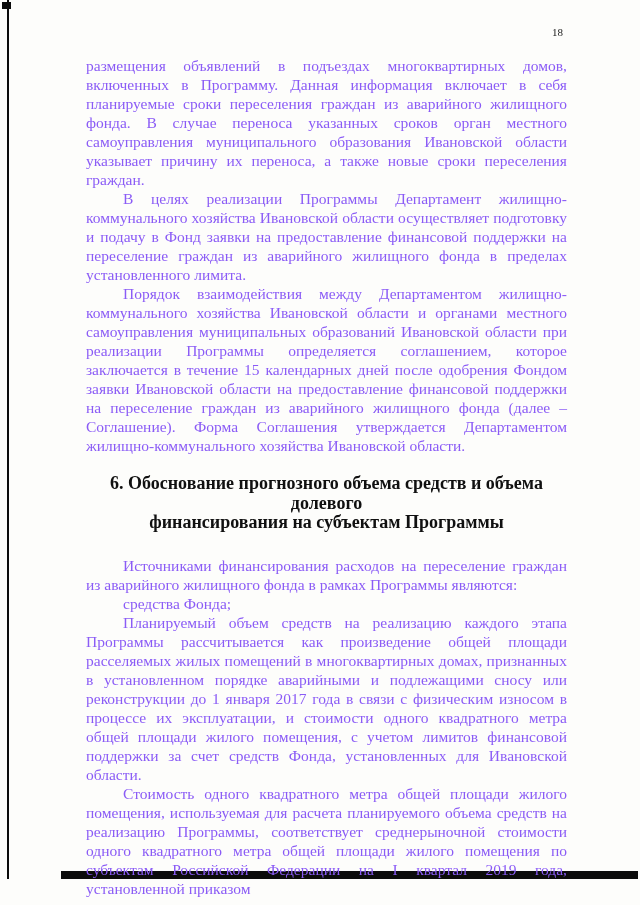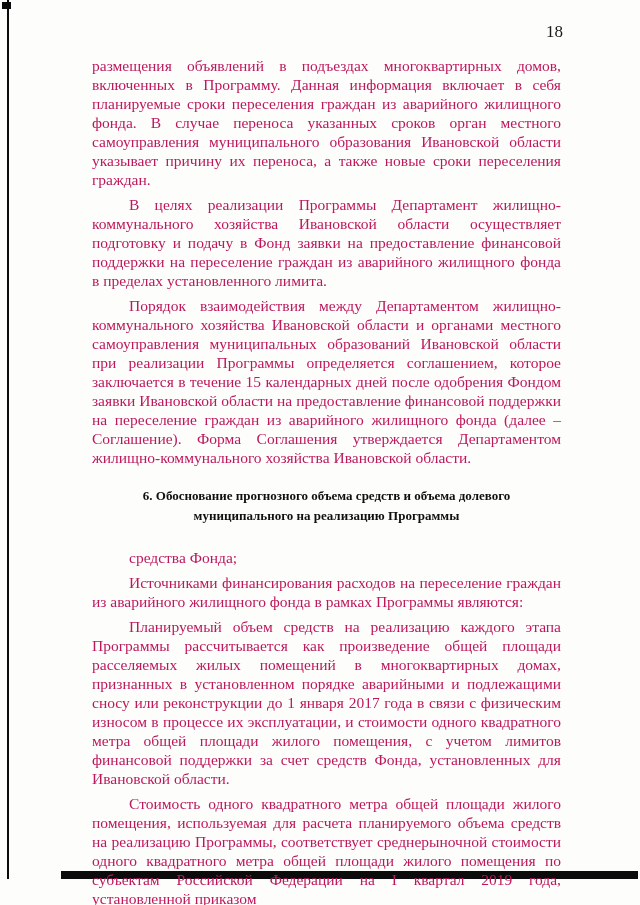--- a/index.html
+++ b/index.html
@@ -46,39 +46,39 @@
     background: #0b0b0b;
   }
   .text-column {
     position: absolute;
     left: 86px;
     top: 24px;
     width: 481px;
   }
   .page-number {
     text-align: right;
-    font-size: 17px;
+    font-size: 11px;
     line-height: 16px;
     margin: 0 4px 16px 0;
     color: #1a1a1a;
   }
   .para {
-    margin: 6px;
+    margin: 0;
     font-size: 15.5px;
     line-height: 19px;
     text-align: justify;
     text-indent: 37px;
-    color: #be185d;
+    color: #8b5cf6;
   }
   .para.continuation {
     text-indent: 0;
   }
   .heading {
     font-weight: bold;
-    font-size: 13px;
+    font-size: 18px;
     line-height: 19.5px;
     text-align: center;
     margin: 19px 0 23px 0;
     color: #101010;
   }
 </style>
 </head>
 <body>
 
 <div class="scan-page">
@@ -92,26 +92,26 @@
     <div class="page-number">18</div>
 
     <p class="para continuation">размещения объявлений в подъездах многоквартирных домов, включенных в Программу. Данная информация включает в себя планируемые сроки переселения граждан из аварийного жилищного фонда. В случае переноса указанных сроков орган местного самоуправления муниципального образования Ивановской области указывает причину их переноса, а также новые сроки переселения граждан.</p>
 
     <p class="para">В целях реализации Программы Департамент жилищно-коммунального хозяйства Ивановской области осуществляет подготовку и подачу в Фонд заявки на предоставление финансовой поддержки на переселение граждан из аварийного жилищного фонда в пределах установленного лимита.</p>
 
     <p class="para">Порядок взаимодействия между Департаментом жилищно-коммунального хозяйства Ивановской области и органами местного самоуправления муниципальных образований Ивановской области при реализации Программы определяется соглашением, которое заключается в течение 15 календарных дней после одобрения Фондом заявки Ивановской области на предоставление финансовой поддержки на переселение граждан из аварийного жилищного фонда (далее – Соглашение). Форма Соглашения утверждается Департаментом жилищно-коммунального хозяйства Ивановской области.</p>
 
     <div class="heading">
       <div>6. Обоснование прогнозного объема средств и объема долевого</div>
-      <div>муниципального на реализацию Программы</div>
+      <div>финансирования на субъектам Программы</div>
     </div>
 
+    <p class="para">Источниками финансирования расходов на переселение граждан из аварийного жилищного фонда в рамках Программы являются:</p>
+
     <p class="para">средства Фонда;</p>
-
-    <p class="para">Источниками финансирования расходов на переселение граждан из аварийного жилищного фонда в рамках Программы являются:</p>
 
 
 
     <p class="para">Планируемый объем средств на реализацию каждого этапа Программы рассчитывается как произведение общей площади расселяемых жилых помещений в многоквартирных домах, признанных в установленном порядке аварийными и подлежащими сносу или реконструкции до 1 января 2017 года в связи с физическим износом в процессе их эксплуатации, и стоимости одного квадратного метра общей площади жилого помещения, с учетом лимитов финансовой поддержки за счет средств Фонда, установленных для Ивановской области.</p>
 
     <p class="para">Стоимость одного квадратного метра общей площади жилого помещения, используемая для расчета планируемого объема средств на реализацию Программы, соответствует среднерыночной стоимости одного квадратного метра общей площади жилого помещения по субъектам Российской Федерации на I квартал 2019 года, установленной приказом</p>
 
   </div>
 </div>
 

